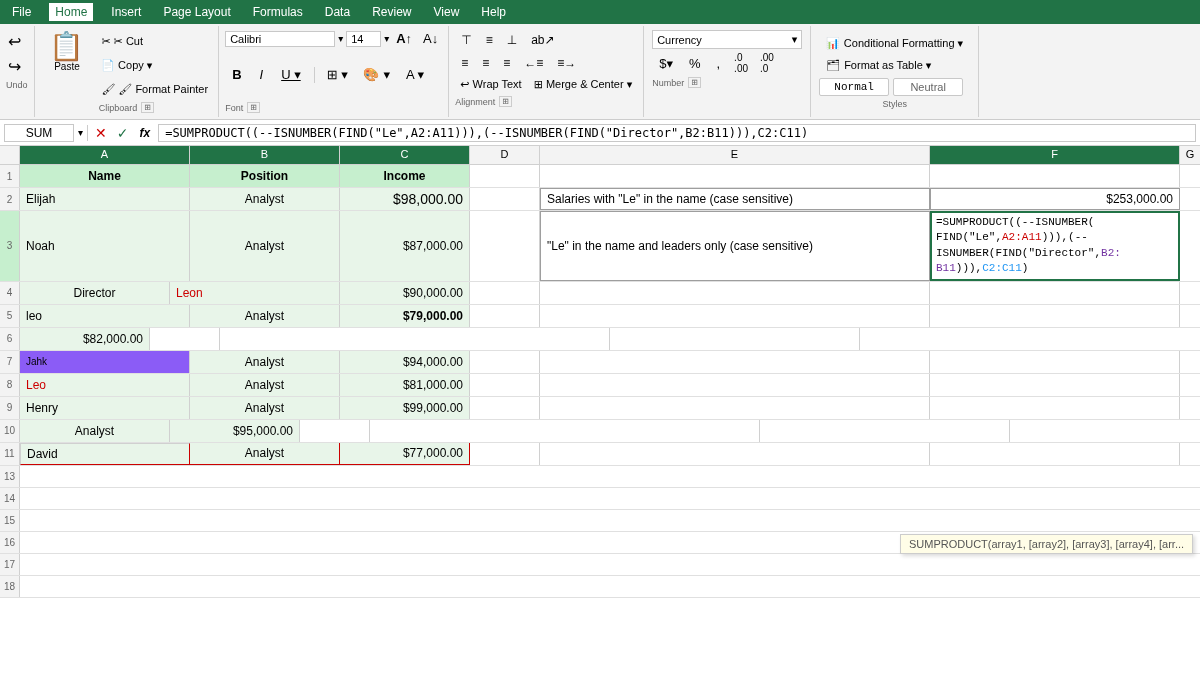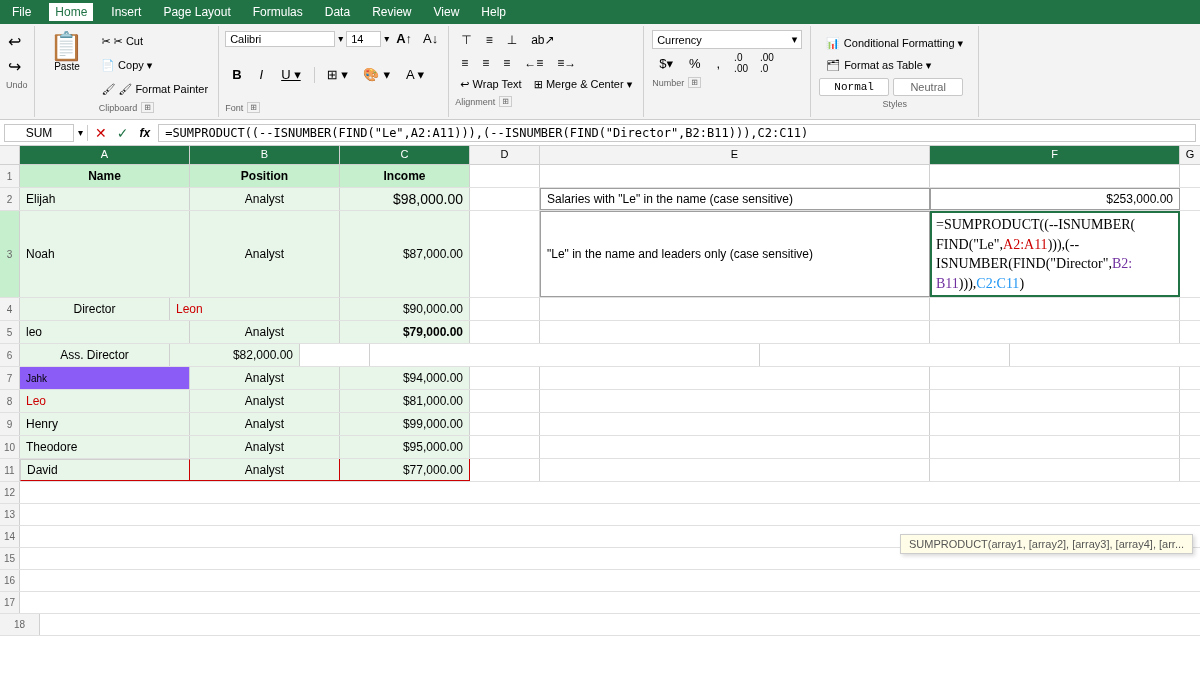--- a/index.html
+++ b/index.html
@@ -191,21 +191,21 @@
 
   <div style="display:flex; border-bottom:1px solid #e0e0e0;">
     <div style="width:20px; min-width:20px; background:#f3f3f3; border-right:1px solid #d0d0d0; text-align:center; font-size:10px; color:#666; display:flex; align-items:center; justify-content:center; background:#c6efce;">3</div>
     <div style="width:170px; min-width:170px; border-right:1px solid #d0d0d0; font-size:12px; padding:2px 6px; display:flex; align-items:center; min-height:22px; background:#e8f5e9;">Noah</div>
     <div style="width:150px; min-width:150px; border-right:1px solid #d0d0d0; font-size:12px; padding:2px 6px; display:flex; align-items:center; justify-content:center; min-height:22px; background:#e8f5e9;">Analyst</div>
     <div style="width:130px; min-width:130px; border-right:1px solid #d0d0d0; font-size:12px; padding:2px 6px; display:flex; align-items:center; justify-content:flex-end; min-height:22px; background:#e8f5e9;">$87,000.00</div>
     <div style="width:70px; min-width:70px; border-right:1px solid #d0d0d0; min-height:22px;"></div>
     <div style="width:390px; min-width:390px; border-right:1px solid #d0d0d0; font-size:12px; padding:2px 6px; display:flex; align-items:center; min-height:22px; border:1px solid #9e9e9e;">"Le" in the name and leaders only (case sensitive)</div>
 
     <div style="width:250px; min-width:250px; border-right:1px solid #d0d0d0; font-size:12px; padding:2px 4px; display:flex; align-items:flex-start; min-height:22px; border:2px solid #217346; position:relative; overflow:visible; z-index:5; background:#fff; flex-direction:column; flex-wrap:wrap;">
-      <span style="font-family:Liberation Serif, serif; font-size:14px; line-height:1.4;">
+      <span style="font-family:Liberation Mono, monospace; font-size:11px; line-height:1.4;">
         <span style="color:#000;">=SUMPRODUCT((--ISNUMBER(</span><br>
         <span style="color:#000;">FIND("Le",</span><span style="color:#cc0000;">A2:A11</span><span style="color:#000;">))),(--</span><br>
         <span style="color:#000;">ISNUMBER(FIND("Director",</span><span style="color:#7030a0;">B2:</span><br>
         <span style="color:#7030a0;">B11</span><span style="color:#000;">))),</span><span style="color:#2196f3;">C2:C11</span><span style="color:#000;">)</span>
       </span>
     </div>
     <div style="flex:1; min-height:22px;"></div>
   </div>
 
   <div style="display:flex; border-bottom:1px solid #e0e0e0;">
@@ -225,21 +225,20 @@
     <div style="width:150px; min-width:150px; border-right:1px solid #d0d0d0; font-size:12px; padding:2px 6px; display:flex; align-items:center; justify-content:center; min-height:22px; background:#e8f5e9;">Analyst</div>
     <div style="width:130px; min-width:130px; border-right:1px solid #d0d0d0; font-size:12px; padding:2px 6px; display:flex; align-items:center; justify-content:flex-end; min-height:22px; background:#e8f5e9;font-weight:bold;">$79,000.00</div>
     <div style="width:70px; min-width:70px; border-right:1px solid #d0d0d0; min-height:22px;"></div>
     <div style="width:390px; min-width:390px; border-right:1px solid #d0d0d0; min-height:22px;"></div>
     <div style="width:250px; min-width:250px; border-right:1px solid #d0d0d0; min-height:22px;"></div>
     <div style="flex:1; min-height:22px;"></div>
   </div>
 
   <div style="display:flex; border-bottom:1px solid #e0e0e0;">
     <div style="width:20px; min-width:20px; background:#f3f3f3; border-right:1px solid #d0d0d0; text-align:center; font-size:10px; color:#666; display:flex; align-items:center; justify-content:center;">6</div>
-    <div style="width:150px; min-width:150px; border-right:1px solid #d0d0d0; font-size:12px; padding:2px 6px; display:flex; align-items:center; justify-content:center; min-height:22px; background:#e8f5e9;">Ass. Director</div>
     <div style="width:130px; min-width:130px; border-right:1px solid #d0d0d0; font-size:12px; padding:2px 6px; display:flex; align-items:center; justify-content:flex-end; min-height:22px; background:#e8f5e9;">$82,000.00</div>
     <div style="width:70px; min-width:70px; border-right:1px solid #d0d0d0; min-height:22px;"></div>
     <div style="width:390px; min-width:390px; border-right:1px solid #d0d0d0; min-height:22px;"></div>
     <div style="width:250px; min-width:250px; border-right:1px solid #d0d0d0; min-height:22px;"></div>
     <div style="flex:1; min-height:22px;"></div>
   </div>
 
   <div style="display:flex; border-bottom:1px solid #e0e0e0;">
     <div style="width:20px; min-width:20px; background:#f3f3f3; border-right:1px solid #d0d0d0; text-align:center; font-size:10px; color:#666; display:flex; align-items:center; justify-content:center;">7</div>
     <div style="width:170px; min-width:170px; border-right:1px solid #d0d0d0; font-size:10px; padding:2px 6px; display:flex; align-items:center; min-height:22px; background:#8b5cf6;">Jahk</div>
@@ -268,66 +267,61 @@
     <div style="width:150px; min-width:150px; border-right:1px solid #d0d0d0; font-size:12px; padding:2px 6px; display:flex; align-items:center; justify-content:center; min-height:22px; background:#e8f5e9;">Analyst</div>
     <div style="width:130px; min-width:130px; border-right:1px solid #d0d0d0; font-size:12px; padding:2px 6px; display:flex; align-items:center; justify-content:flex-end; min-height:22px; background:#e8f5e9;">$99,000.00</div>
     <div style="width:70px; min-width:70px; border-right:1px solid #d0d0d0; min-height:22px;"></div>
     <div style="width:390px; min-width:390px; border-right:1px solid #d0d0d0; min-height:22px;"></div>
     <div style="width:250px; min-width:250px; border-right:1px solid #d0d0d0; min-height:22px;"></div>
     <div style="flex:1; min-height:22px;"></div>
   </div>
 
   <div style="display:flex; border-bottom:1px solid #e0e0e0;">
     <div style="width:20px; min-width:20px; background:#f3f3f3; border-right:1px solid #d0d0d0; text-align:center; font-size:10px; color:#666; display:flex; align-items:center; justify-content:center;">10</div>
-    <div style="width:170px; min-width:170px; border-right:1px solid #d0d0d0; font-size:12px; padding:2px 6px; display:flex; align-items:center; min-height:22px; background:#e8f5e9;">Theodore</div>
     <div style="width:150px; min-width:150px; border-right:1px solid #d0d0d0; font-size:12px; padding:2px 6px; display:flex; align-items:center; justify-content:center; min-height:22px; background:#e8f5e9;">Analyst</div>
     <div style="width:130px; min-width:130px; border-right:1px solid #d0d0d0; font-size:12px; padding:2px 6px; display:flex; align-items:center; justify-content:flex-end; min-height:22px; background:#e8f5e9;">$95,000.00</div>
     <div style="width:70px; min-width:70px; border-right:1px solid #d0d0d0; min-height:22px;"></div>
     <div style="width:390px; min-width:390px; border-right:1px solid #d0d0d0; min-height:22px;"></div>
     <div style="width:250px; min-width:250px; border-right:1px solid #d0d0d0; min-height:22px;"></div>
     <div style="flex:1; min-height:22px;"></div>
   </div>
 
   <div style="display:flex; border-bottom:1px solid #e0e0e0;">
     <div style="width:20px; min-width:20px; background:#f3f3f3; border-right:1px solid #d0d0d0; text-align:center; font-size:10px; color:#666; display:flex; align-items:center; justify-content:center;">11</div>
     <div style="width:170px; min-width:170px; border-right:1px solid #cc0000; border-bottom:1px solid #cc0000; border-left:1px solid #d0d0d0; border-top:1px solid #d0d0d0; font-size:12px; padding:2px 6px; display:flex; align-items:center; min-height:22px; background:#e8f5e9;">David</div>
     <div style="width:150px; min-width:150px; border-right:1px solid #cc0000; border-bottom:1px solid #cc0000; font-size:12px; padding:2px 6px; display:flex; align-items:center; justify-content:center; min-height:22px; background:#e8f5e9;">Analyst</div>
     <div style="width:130px; min-width:130px; border-right:1px solid #cc0000; border-bottom:1px solid #cc0000; font-size:12px; padding:2px 6px; display:flex; align-items:center; justify-content:flex-end; min-height:22px; background:#e8f5e9;">$77,000.00</div>
     <div style="width:70px; min-width:70px; border-right:1px solid #d0d0d0; min-height:22px;"></div>
     <div style="width:390px; min-width:390px; border-right:1px solid #d0d0d0; min-height:22px;"></div>
     <div style="width:250px; min-width:250px; border-right:1px solid #d0d0d0; min-height:22px;"></div>
     <div style="flex:1; min-height:22px;"></div>
   </div>
 
   <div style="display:flex; border-bottom:1px solid #e0e0e0; min-height:22px;">
-    <div style="width:20px; min-width:20px; background:#f3f3f3; border-right:1px solid #d0d0d0; text-align:center; font-size:10px; color:#666; display:flex; align-items:center; justify-content:center;">12</div>
-    <div style="flex:1;"></div>
-  </div>
-  <div style="display:flex; border-bottom:1px solid #e0e0e0; min-height:22px;">
     <div style="width:20px; min-width:20px; background:#f3f3f3; border-right:1px solid #d0d0d0; text-align:center; font-size:10px; color:#666; display:flex; align-items:center; justify-content:center;">13</div>
     <div style="flex:1;"></div>
   </div>
   <div style="display:flex; border-bottom:1px solid #e0e0e0; min-height:22px;">
     <div style="width:20px; min-width:20px; background:#f3f3f3; border-right:1px solid #d0d0d0; text-align:center; font-size:10px; color:#666; display:flex; align-items:center; justify-content:center;">14</div>
     <div style="flex:1;"></div>
   </div>
   <div style="display:flex; border-bottom:1px solid #e0e0e0; min-height:22px;">
     <div style="width:20px; min-width:20px; background:#f3f3f3; border-right:1px solid #d0d0d0; text-align:center; font-size:10px; color:#666; display:flex; align-items:center; justify-content:center;">15</div>
     <div style="flex:1;"></div>
   </div>
   <div style="display:flex; border-bottom:1px solid #e0e0e0; min-height:22px;">
     <div style="width:20px; min-width:20px; background:#f3f3f3; border-right:1px solid #d0d0d0; text-align:center; font-size:10px; color:#666; display:flex; align-items:center; justify-content:center;">16</div>
     <div style="flex:1;"></div>
   </div>
   <div style="display:flex; border-bottom:1px solid #e0e0e0; min-height:22px;">
     <div style="width:20px; min-width:20px; background:#f3f3f3; border-right:1px solid #d0d0d0; text-align:center; font-size:10px; color:#666; display:flex; align-items:center; justify-content:center;">17</div>
     <div style="flex:1;"></div>
   </div>
   <div style="display:flex; border-bottom:1px solid #e0e0e0; min-height:22px;">
-    <div style="width:40px; min-width:20px; background:#f3f3f3; border-right:1px solid #d0d0d0; text-align:center; font-size:10px; color:#666; display:flex; align-items:center; justify-content:center;">18</div>
+    <div style="width:20px; min-width:20px; background:#f3f3f3; border-right:1px solid #d0d0d0; text-align:center; font-size:10px; color:#666; display:flex; align-items:center; justify-content:center;">18</div>
     <div style="flex:1;"></div>
   </div>
 
   <div style="position:absolute; left:900px; top:388px; background:#fffde7; border:1px solid #ccc; padding:3px 8px; font-size:11px; color:#555; box-shadow:2px 2px 4px rgba(0,0,0,0.15); z-index:20; white-space:nowrap;">
     <span>SUMPRODUCT(array1, [array2], [array3], [array4], [arr...</span>
   </div>
 
 </div>
 
 </body></html>

